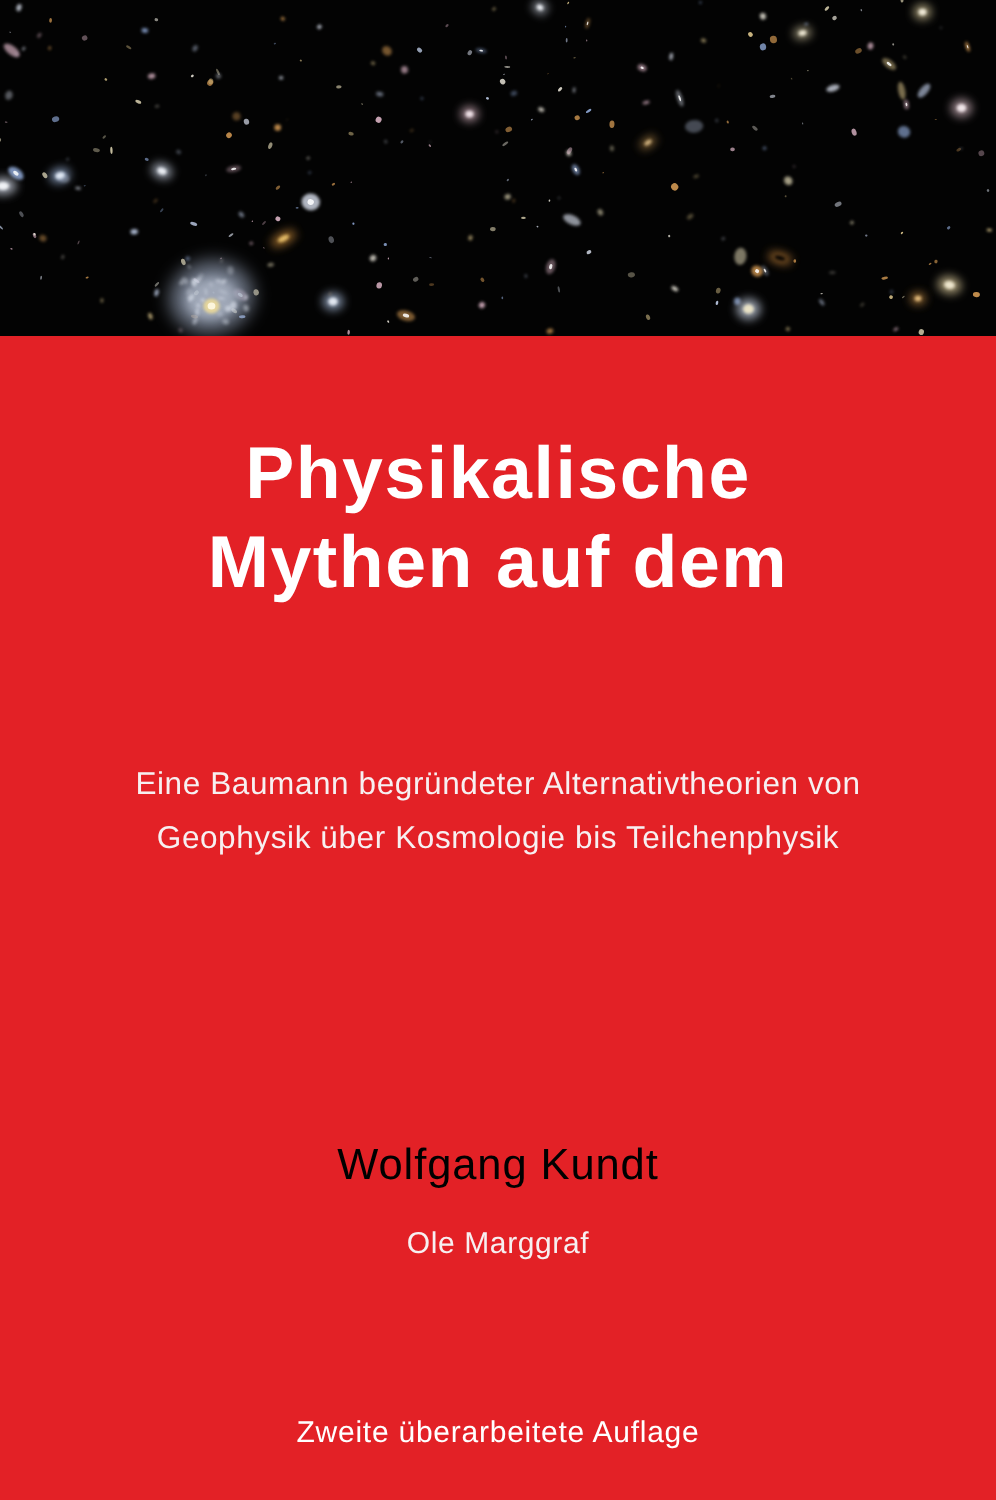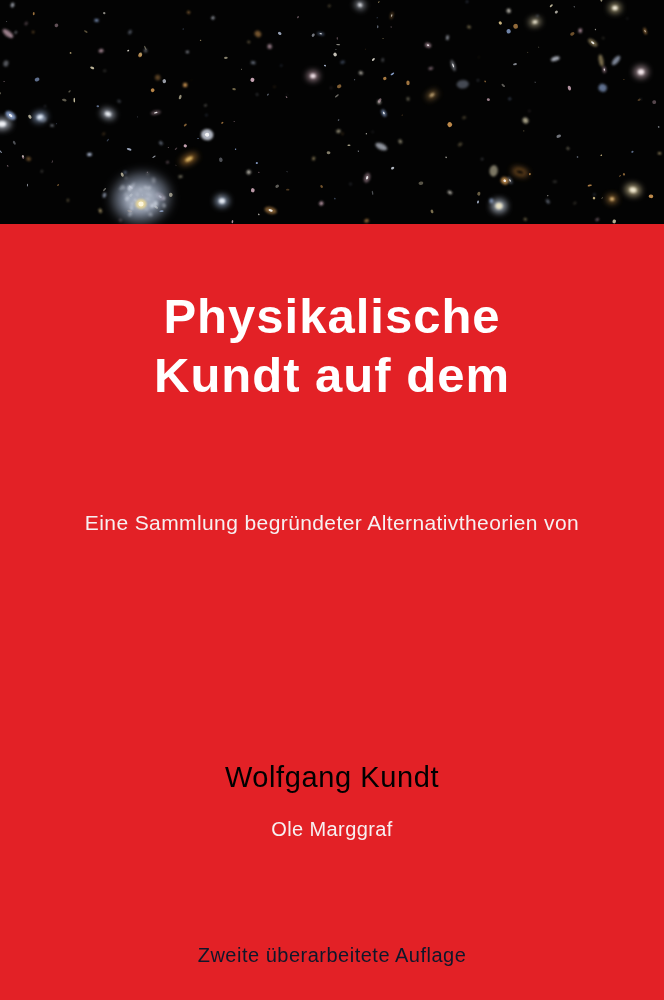--- a/index.html
+++ b/index.html
@@ -69,21 +69,21 @@
     font-weight: 400;
     line-height: 25px;
     letter-spacing: 0.4px;
     color: #f7f0f1;
   }
   .edition {
     top: 720px; 
     font-size: 20px;
     font-weight: 400;
     letter-spacing: 0.5px;
-    color: #0f172a;
+    color: #ffffff;
   }
 </style>
 </head>
 <body>
 
 <div class="cover" style="background: rgb(227, 33, 38);">
 
   <div class="cover-image" title="deep field of distant galaxies" style="background: rgb(3, 3, 3);">
     <svg id="galaxy-field" width="664" height="224" viewBox="0 0 664 224" xmlns="http://www.w3.org/2000/svg">
       <defs>
@@ -434,25 +434,26 @@
         <ellipse cx="140.67765983865178" cy="189.63489341339343" rx="1.4946020814590155" ry="1.5182761603035033" fill="#dde3ee" opacity="0.25962527280207726" transform="rotate(163.93282083794475 140.67765983865178 189.63489341339343)" filter="url(#soft)"></ellipse>
         <ellipse cx="141" cy="204" rx="5.5" ry="5" fill="#e8d79a" opacity="0.95" filter="url(#soft)"></ellipse>
         <ellipse cx="141" cy="204" rx="2.6" ry="2.4" fill="#fdf6dc" opacity="1"></ellipse>
       </svg>
   </div>
 
   <div class="red-area" style="background: rgb(227, 33, 38);">
 
     <h1 class="txt title" style="color: rgb(255, 255, 255);">
       <span>Physikalische</span><br>
-      <span>Kundt auf dem</span><br>
+      <span>Mythen auf dem</span><br>
     </h1>
 
     <div class="txt subtitle">
-      <span>Eine Sammlung begründeter Alternativtheorien von</span><br>
+      <span>Eine Baumann begründeter Alternativtheorien von</span><br>
+      <span>Geophysik über Kosmologie bis Teilchenphysik</span>
     </div>
 
     <div class="txt author">Wolfgang Kundt</div>
 
     <div class="txt contributors">
       <span>Ole Marggraf</span><br>
     </div>
 
     <div class="txt edition">Zweite überarbeitete Auflage</div>
 

